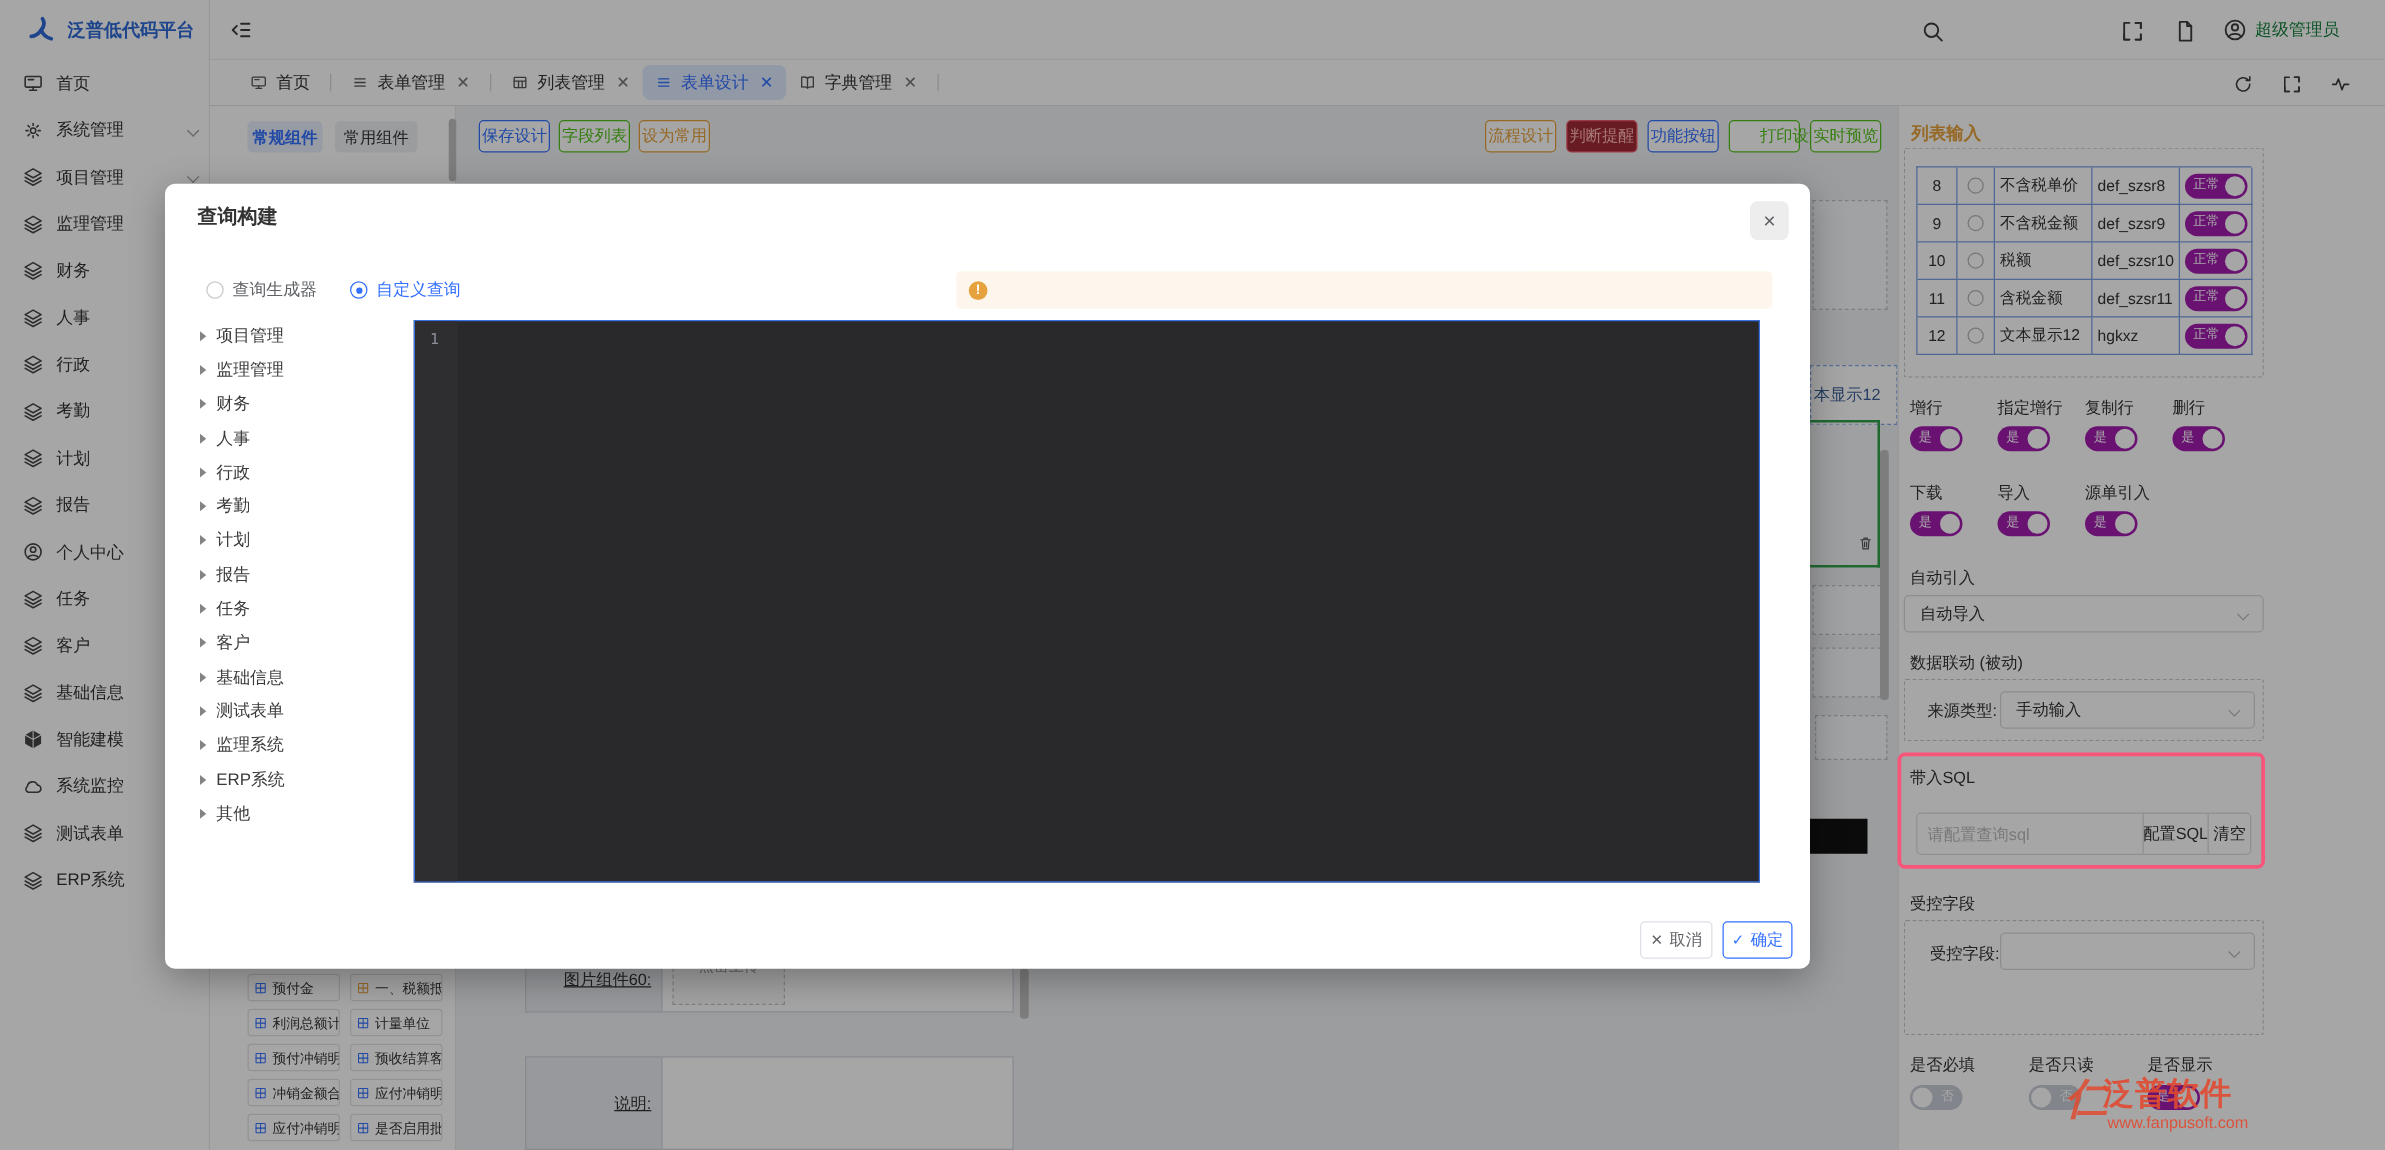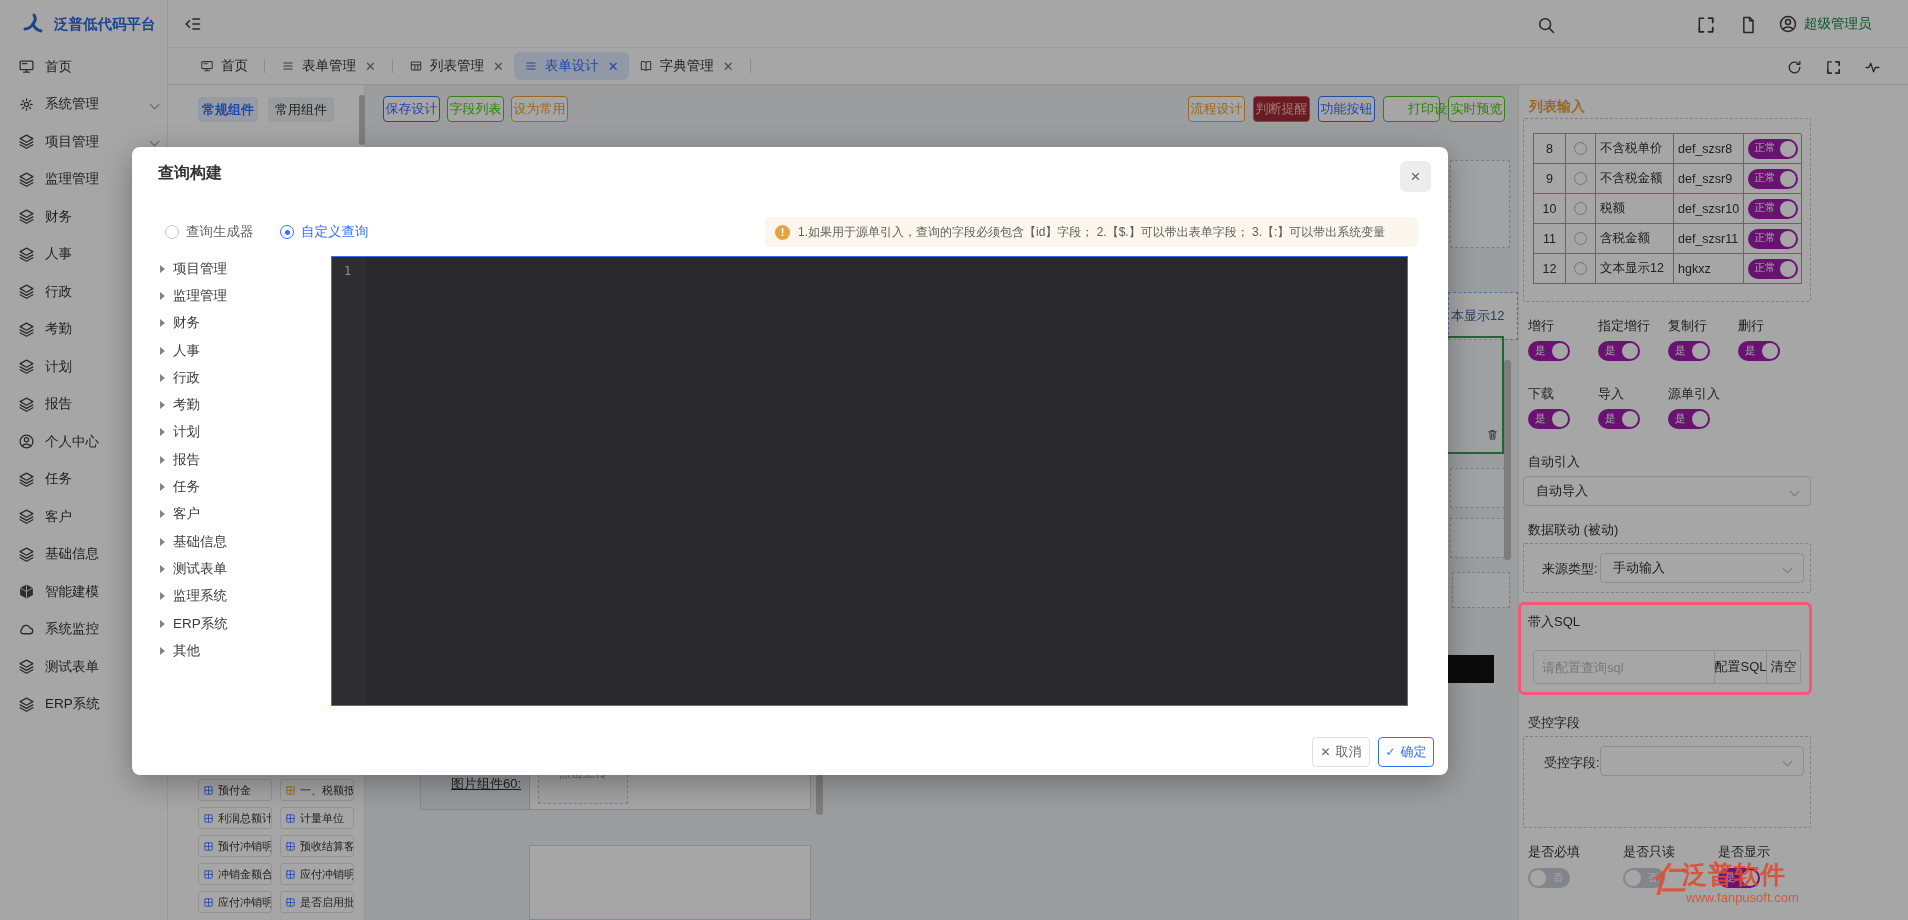--- a/index.html
+++ b/index.html
@@ -529,20 +529,23 @@
       <div class="tbtn c-green" style="left: 1448px; top: 96px;">实时预览</div>
     </div>
 
   <div class="cell-label" style="left:420px;top:758px;width:110px;height:52px">
       <span>图片组件60:</span>
     </div>
   <div class="cell-body" style="left:529px;top:758px;width:282px;height:52px"></div>
   <div class="upload" style="left:538px;top:764px;width:90px;height:40px">
       <span>点击上传</span>
     </div>
+  <div class="cell-label" style="left:420px;top:845px;width:110px;height:75px">
+      <span>说明:</span>
+    </div>
   <div class="cell-body" style="left:529px;top:845px;width:282px;height:75px"></div>
   <div class="vscroll" style="left:816px;top:775px;height:40px;width:7px"></div>
 
   <div class="dashfrag" style="left:1450px;top:160px;width:60px;height:88px"></div>
   <div class="cell-body" style="left:1448px;top:292px;width:70px;height:48px;border:1px dashed #86a8e8;display:flex;align-items:center">
       <span style="font-size:13px;color:#3c5f96;padding-left:2px">本显示12</span>
     </div>
   <div class="abs" style="left:1446px;top:336px;width:58px;height:118px;border:2px solid #31a24c;border-left:none;background:rgba(255,255,255,.35)"></div>
   <span class="abs" style="left:1486px;top:428px;width:13px;height:13px;color:#555">
       <svg viewBox="0 0 24 24" width="100%" height="100%" fill="none" stroke="currentColor" stroke-width="1.8" stroke-linecap="round" stroke-linejoin="round">
@@ -740,21 +743,20 @@
       <span class="rcirc"></span>
       <span>查询生成器</span>
     </div>
     <div class="m-radio sel" style="left:148px">
       <span class="rcirc sel"></span>
       <span>自定义查询</span>
     </div>
 
     <div class="m-warn">
       <span class="warn-ic">!</span>
-      <span class="txt">1.如果用于源单引入，查询的字段必须包含【id】字段；  2.【$.】可以带出表单字段；  3.【:】可以带出系统变量</span>
     </div>
 
     <div class="m-tree" id="m-tree">
         <div class="treeitem">
           <span class="caret"></span>
           <span>项目管理</span>
         </div>
         <div class="treeitem">
           <span class="caret"></span>
           <span>监理管理</span>

